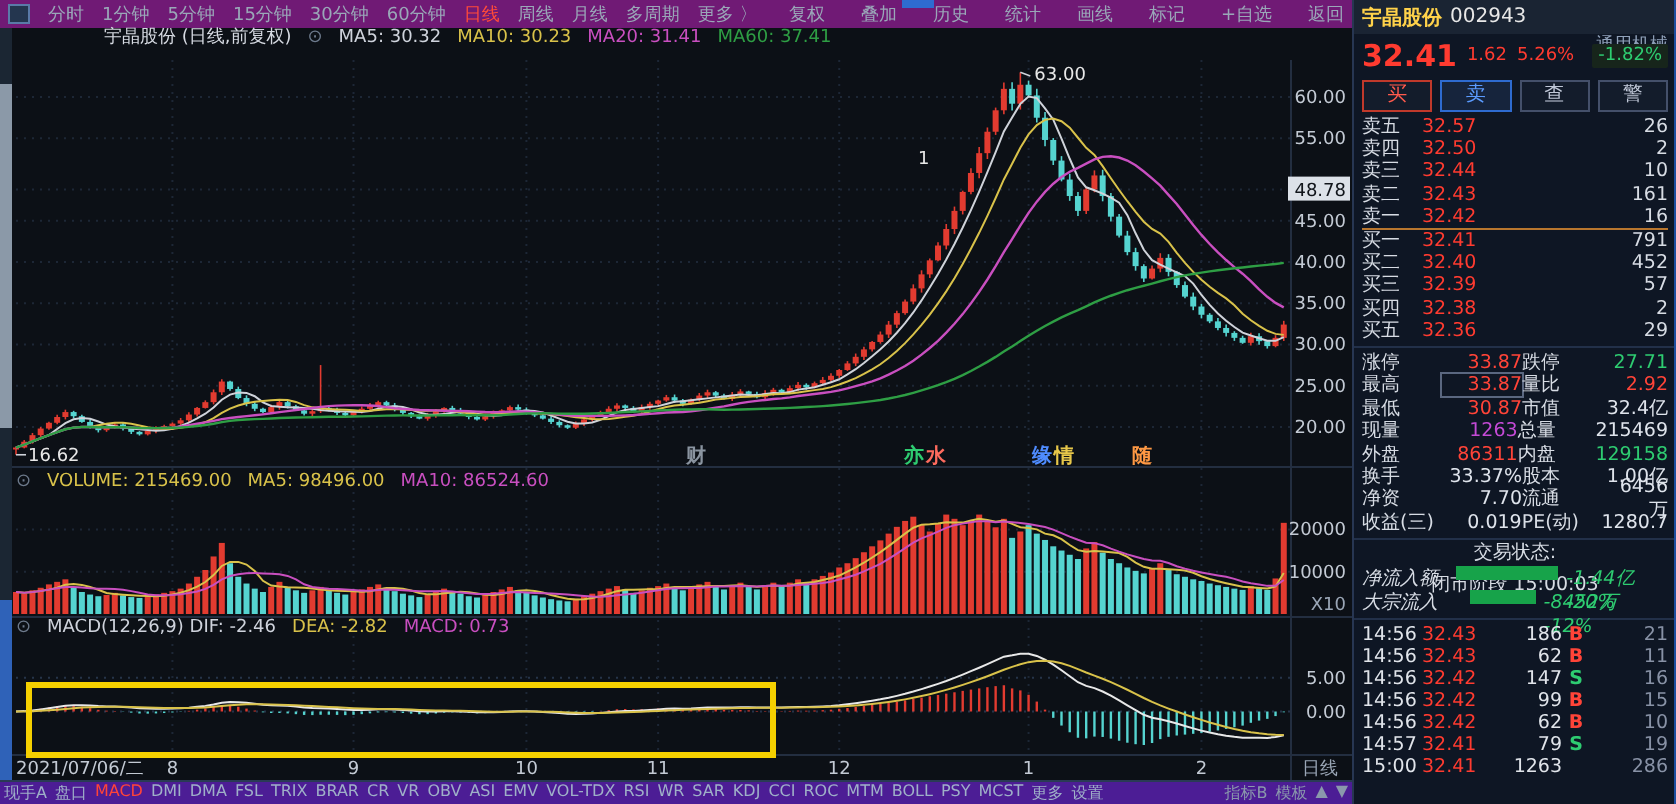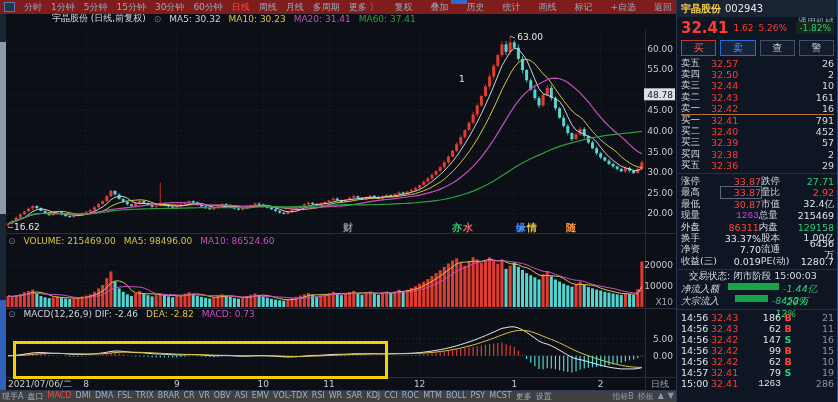--- a/index.html
+++ b/index.html
@@ -1,36 +1,36 @@
 <!DOCTYPE html>
 <html><head>
 <meta charset="utf-8">
 <style>
   html,body{margin:0;padding:0;background:#05070b;}
   #app{position:relative;width:838px;height:402px;background:#0c1016;overflow:hidden;
        font-family:"DejaVu Sans","Liberation Sans",sans-serif;font-size:10px;color:#c8ccd4;
        border-right:1px solid #1d4e9e;box-sizing:border-box;}
   
-  .topbar{position:absolute;left:0;top:0;width:676px;height:14px;background:#7f1d1d;
+  .topbar{position:absolute;left:0;top:0;width:676px;height:14px;background:#701a75;
           display:flex;align-items:center;gap:9px;padding:0 4px 0 4px;font-size:9px;color:#9aa7b8;box-sizing:border-box;}
   .topbar .icon-box{width:9px;height:8px;border:1px solid #5a7aa8;background:#24364f;flex:0 0 auto;}
   .titem{cursor:default;white-space:nowrap;}
   .titem.act{color:#ff4a3a;}
   .topbar .actions{margin-left:auto;display:flex;gap:18px;}
   
   .hline{position:absolute;left:8px;display:flex;gap:8px;align-items:center;font-size:9px;white-space:nowrap;}
   .gear{color:#6d7a8c;font-size:9px;}
   .hitem{white-space:nowrap;}
   .title-txt{color:#d6dae2;}
   
   .wm{position:absolute;font-size:10px;font-weight:bold;}
   
   .yellow-rect{position:absolute;left:13px;top:341px;width:375px;height:38px;border:3px solid #f5d000;box-sizing:border-box;}
   
-  .tabbar{position:absolute;left:0;top:390px;width:676px;height:12px;background:#404040;border-top:1px solid #2a3a55;
+  .tabbar{position:absolute;left:0;top:390px;width:676px;height:12px;background:#4c1d95;border-top:1px solid #2a3a55;
           display:flex;align-items:center;gap:4px;padding:0 2px;font-size:8px;color:#9fb0c8;box-sizing:border-box;overflow:hidden;white-space:nowrap;}
   .btab{cursor:default;}
   .btab.act{color:#ff4438;}
   .tabbar .tright{margin-left:auto;display:flex;gap:4px;color:#8a98ac;}
   
   .lstrip{position:absolute;left:0;width:6px;}
   
   .qpanel{position:absolute;left:676px;top:0;width:162px;height:402px;background:#0e1624;border-left:1px solid #273652;box-sizing:border-box;}
   .qhead{height:17px;background:#1a2433;display:flex;align-items:center;padding:0 4px;gap:4px;}
   .qname{color:#ffd24a;font-weight:bold;font-size:10px;}
@@ -48,23 +48,23 @@
   .brow{height:11.2px;display:flex;align-items:center;font-size:9.5px;}
   .brow .bl{width:30px;color:#d7dce4;}
   .brow .bp{width:52px;color:#ff3b30;}
   .brow .bq{margin-left:auto;color:#d7dce4;}
   .brow.sep{border-top:1px solid #b8762e;}
   .stats{padding:2px 4px 0 4px;border-top:1px solid #223049;margin-top:2px;}
   .srow{height:11.4px;display:flex;align-items:center;font-size:9.5px;}
   .slab{width:40px;color:#d7dce4;}
   .sval{width:40px;text-align:right;}
   .sval.w2{flex:1;}
-  .red{color:#ff4438;}.green{color:#2ecc71;}.white{color:#dfe4ec;}.mag{color:#c44ad6;font-family:Liberation Mono, monospace;}
+  .red{color:#ff4438;}.green{color:#2ecc71;}.white{color:#dfe4ec;}.mag{color:#c44ad6;}
   .boxed{outline:1px solid #5a6780;}
-  .qstatus{height:13px;display:flex;align-items:center;padding:0 12px;font-size:9.5px;color:#d7dce4;border-top:1px solid #223049;margin-top:2px;gap:3px;}
+  .qstatus{height:13px;display:flex;align-items:center;padding:0 0;font-size:9.5px;color:#d7dce4;border-top:1px solid #223049;margin-top:2px;gap:3px;flex-direction:column;}
   .flow{height:12px;display:flex;padding:0 4px;font-size:9.5px;gap:4px;font-style:italic;}
   .flow .fl{width:52px;color:#d7dce4;}
   .fbar{height:7px;background:#17a34a;}
   .fval{margin-left:auto;color:#2ecc71;}
   .ticks{padding:2px 4px 0 4px;border-top:1px solid #223049;margin-top:2px;}
   .trow{height:11px;display:flex;align-items:center;font-size:9.5px;}
   .trow .tt{width:30px;color:#e0e4ea;}
   .trow .tp{width:36px;color:#ff3b30;}
   .trow .tv{width:34px;text-align:right;color:#e0e4ea;}
   .trow .tb{width:14px;text-align:center;font-weight:bold;}

